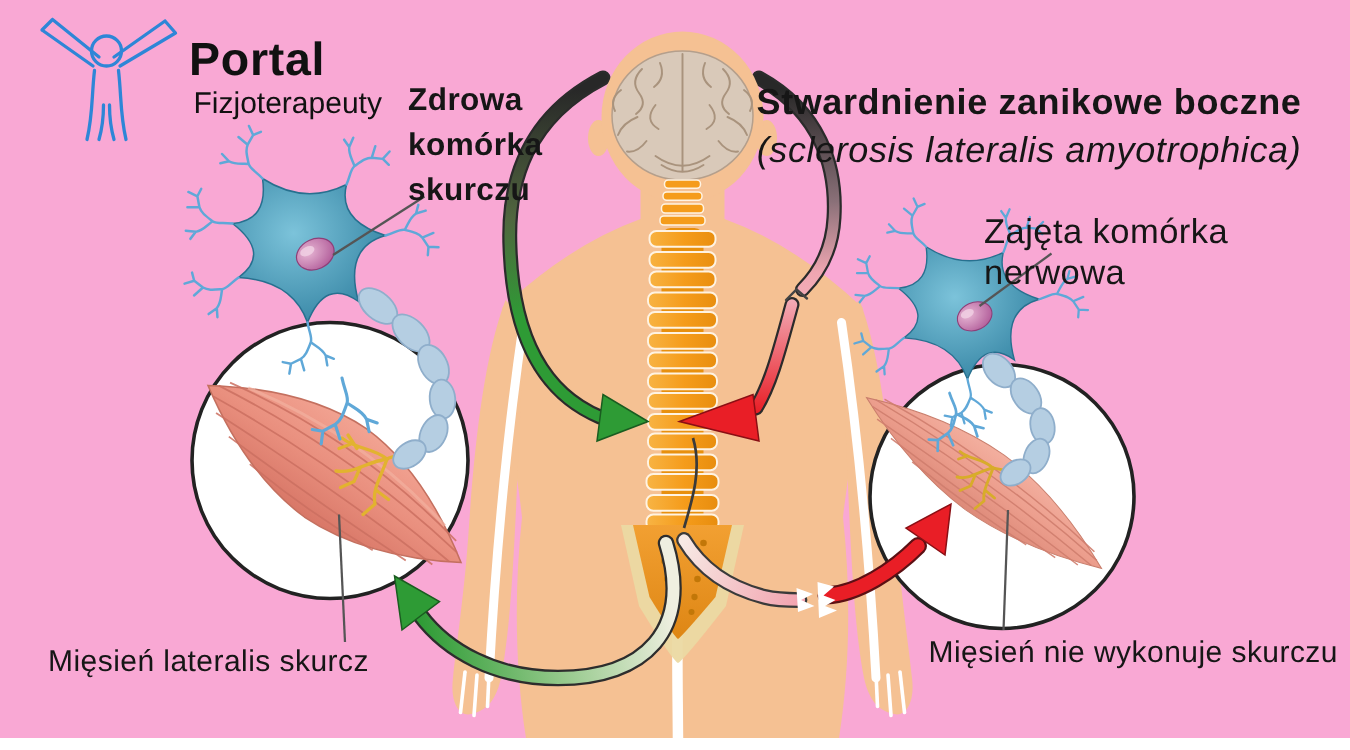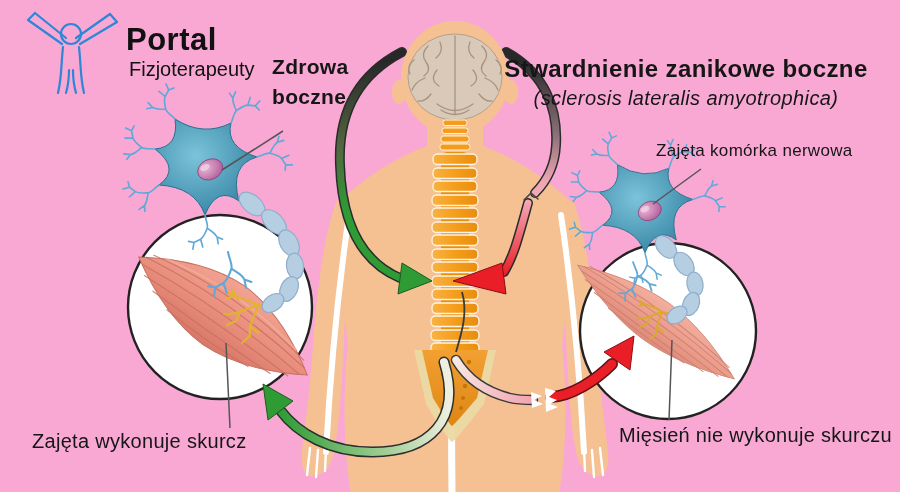--- a/index.html
+++ b/index.html
@@ -4,23 +4,23 @@
 <style>
   html,body{margin:0;padding:0;background:#fff;}
   .stage{position:relative;width:900px;height:492px;background:#f9a8d4;overflow:hidden;
          font-family:"Liberation Sans",sans-serif;color:#161616;}
   .stage svg.scene{position:absolute;left:0;top:0;}
   .lbl{position:absolute;color:#161616;letter-spacing:.3px;}
   .logo-title{position:absolute;left:126px;top:22px;font-size:31px;font-weight:bold;color:#111;letter-spacing:.5px;}
   .logo-sub{position:absolute;left:129px;top:58px;font-size:20px;color:#111;}
   .titleblock{position:absolute;left:500px;top:12px;width:372px;text-align:center;margin-top:43px;}
   .title-main{font-size:24px;font-weight:bold;letter-spacing:.4px;}
-  .title-latin{font-size:20px;font-style:italic;margin-top:4px;letter-spacing:.4px;}
+  .title-latin{font-size:24px;font-style:italic;margin-top:4px;letter-spacing:.4px;}
   .lab-healthy{left:272px;top:52px;font-size:21px;line-height:30px;font-weight:bold;}
-  .lab-affected{left:656px;top:141px;font-size:17px;}
+  .lab-affected{left:656px;top:141px;font-size:23px;}
   .lab-muscleL{left:32px;top:430px;font-size:20px;}
   .lab-muscleR{left:619px;top:424px;font-size:20px;text-align:right;}
   .lab-healthy span{display:block;}
 </style>
 </head>
 <body>
 
 <div class="stage">
 
 <svg class="scene" width="900" height="500" viewBox="0 0 900 500">
@@ -298,19 +298,20 @@
 <div class="logo-title">Portal</div>
 <div class="logo-sub">Fizjoterapeuty</div>
 
 <div class="titleblock">
   <div class="title-main">Stwardnienie zanikowe boczne</div>
   <div class="title-latin">(sclerosis lateralis amyotrophica)</div>
 </div>
 
 <div class="lbl lab-healthy">
   <span>Zdrowa</span>
-  <span>boczne</span>
+  <span>komórka</span>
+  <span>skurczu</span>
 </div>
 <div class="lbl lab-affected">Zajęta komórka nerwowa</div>
-<div class="lbl lab-muscleL">Zajęta wykonuje skurcz</div>
+<div class="lbl lab-muscleL">Mięsień lateralis skurcz</div>
 <div class="lbl lab-muscleR">Mięsień nie wykonuje skurczu</div>
 
 </div>
 
 </body></html>

